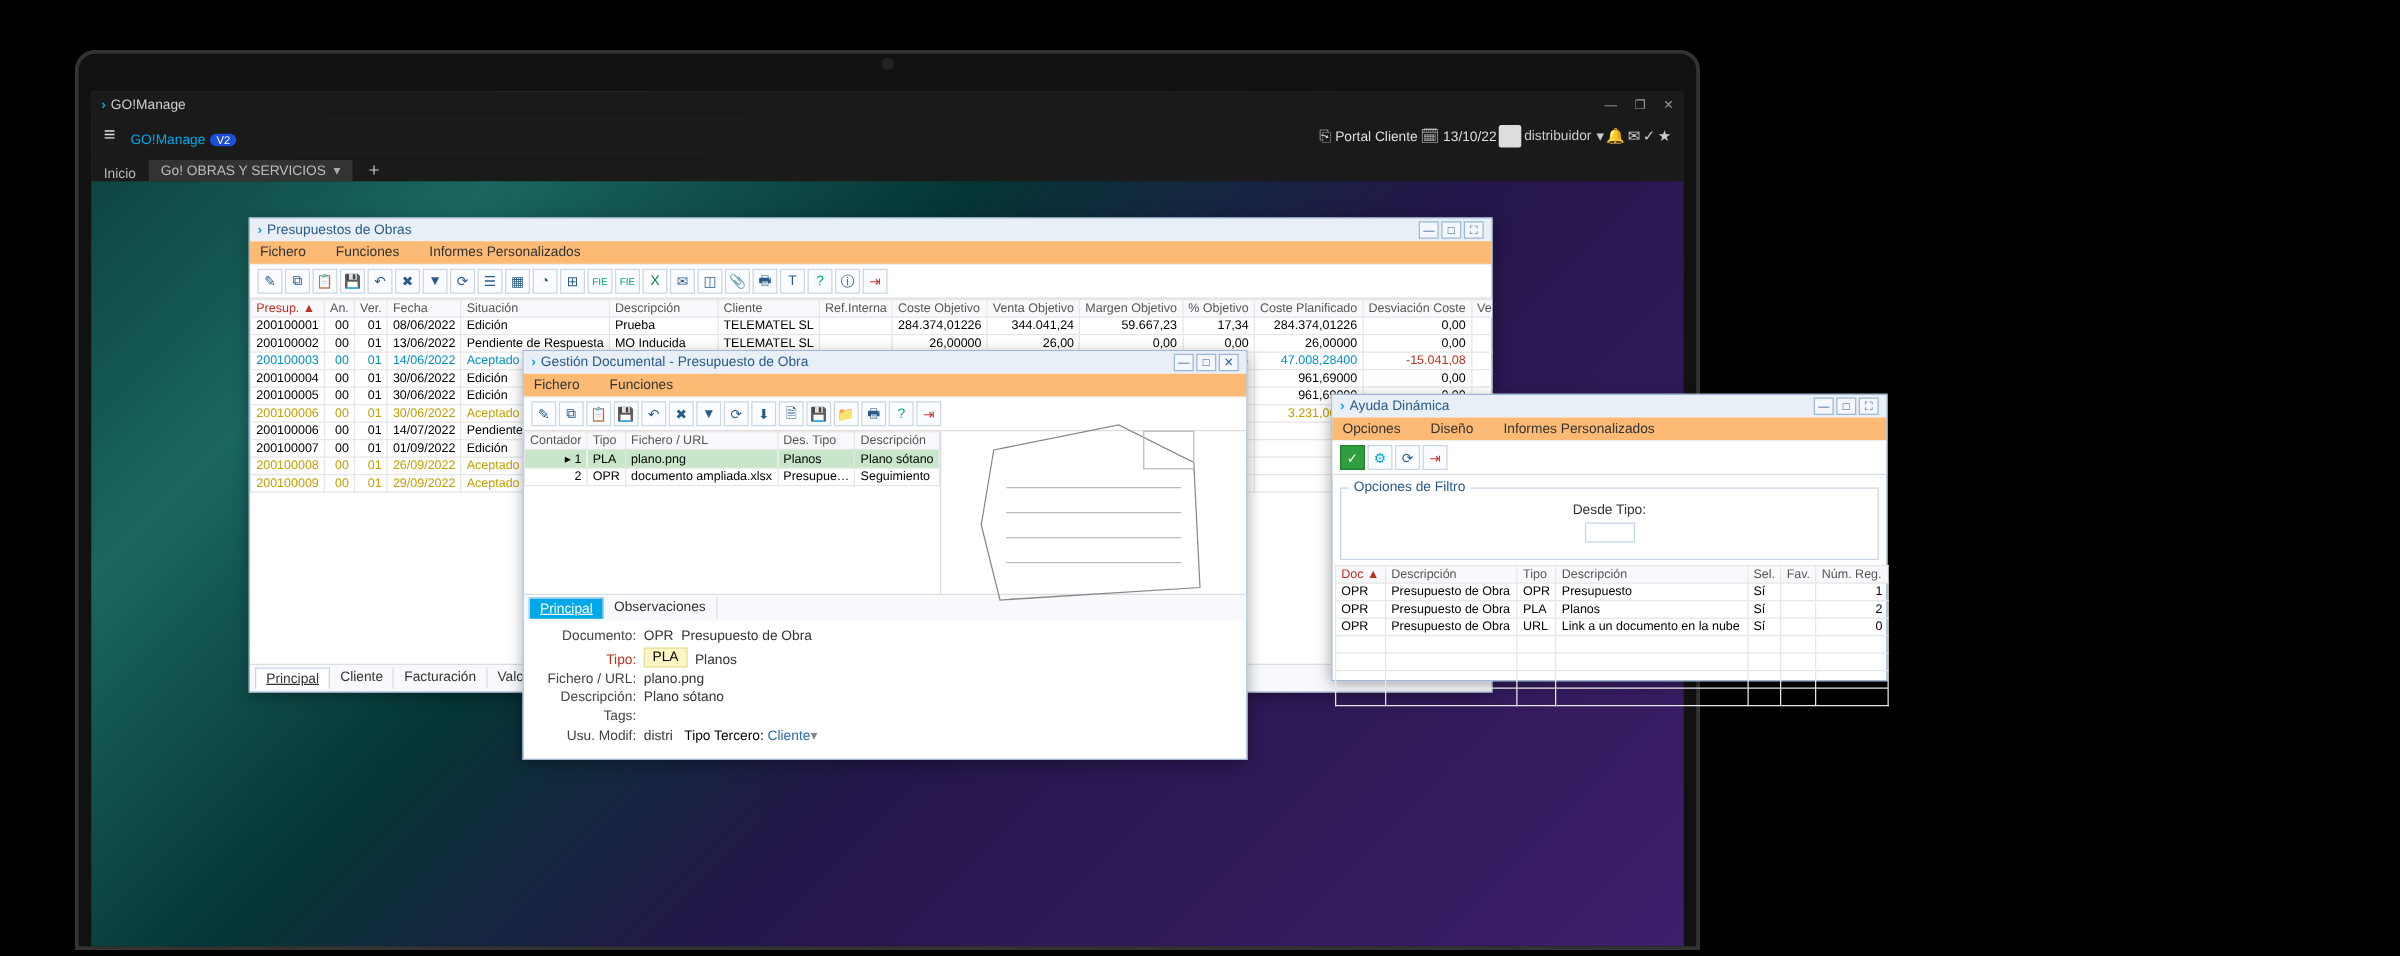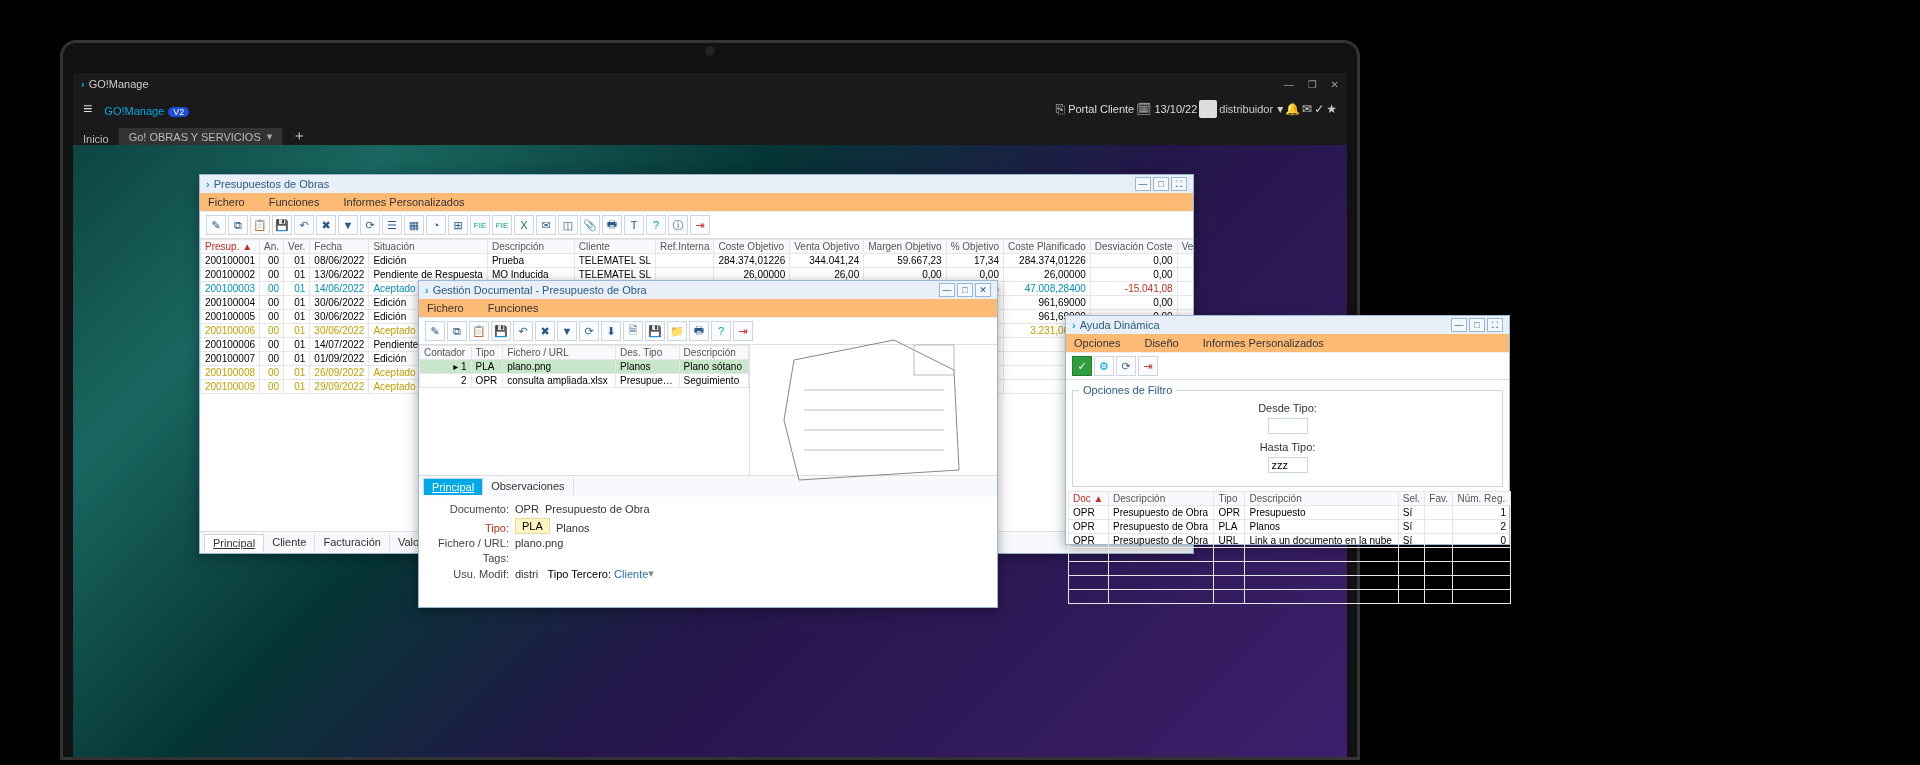--- a/index.html
+++ b/index.html
@@ -394,21 +394,21 @@
                 <tr class="sel">
       <td class="num">▸ 1</td>
                   <td>PLA</td>
                   <td>plano.png</td>
                   <td>Planos</td>
                   <td>Plano sótano</td>
                 </tr>
                 <tr class="">
       <td class="num">2</td>
                   <td>OPR</td>
-                  <td>consulta ampliada.xlsx</td>
+                  <td>documento ampliada.xlsx</td>
                   <td>Presupue…</td>
                   <td>Seguimiento</td>
                 </tr>
               </tbody>
             </table>
         </div>
         <div class="preview">
           <svg viewBox="0 0 200 160">
             <polygon points="20,30 120,10 180,40 185,140 25,150 10,90" fill="none" stroke="#888" stroke-width="1"></polygon>
             <line x1="30" y1="60" x2="170" y2="60" stroke="#bbb"></line>
@@ -422,20 +422,24 @@
       <div class="bottabs" id="doc-bottabs">
           <span class="bt active" style="background:#00a8e8;color:#fff;">Principal</span>
           <span class="bt" style="">Observaciones</span>
         </div>
       <div class="form">
         <div class="form-row"><label>Documento:</label><span class="val">OPR</span>&nbsp;&nbsp;<span class="val">Presupuesto de Obra</span></div>
         <div class="form-row"><label class="red">Tipo:</label><span class="valbox">PLA</span>&nbsp;&nbsp;<span class="val">Planos</span></div>
         <div class="form-row">
             <label>Fichero / URL:</label>
             <span class="val">plano.png</span>
+          </div>
+        <div class="form-row">
+            <label>Descripción:</label>
+            <span class="val">Plano sótano</span>
           </div>
         <div class="form-row">
             <label>Tags:</label>
           </div>
         <div class="form-row"><label>Usu. Modif:</label><span class="val">distri</span>&nbsp;&nbsp;&nbsp;<span>Tipo Tercero:</span>&nbsp;<span class="val" style="color:#2a6aa8;">Cliente</span> <span style="color:#888;">▾</span></div>
       </div>
     </div>
 
   </div>
 </div>
@@ -460,25 +464,20 @@
     <span class="tbtn">⟳</span>
     <span class="tbtn" style="color:#c33;">⇥</span>
   </div>
   <fieldset class="filter-box">
     <legend>Opciones de Filtro</legend>
     <div class="filter-row">
         <label>Desde Tipo:</label>
         <input value="" style="">
         <span style="width:140px;"></span>
       </div>
-    <div class="filter-row">
-        <label>Hasta Tipo:</label>
-        <input value="zzz" style="">
-        <span style="width:140px;"></span>
-      </div>
   </fieldset>
   <table class="grid" id="dyn-grid" style="margin:0 2px;">
       <tbody>
         <tr>
           <th style="color:#c03020;">Doc ▲</th>
           <th>Descripción</th>
           <th>Tipo</th>
           <th>Descripción</th>
           <th>Sel.</th>
           <th>Fav.</th>

